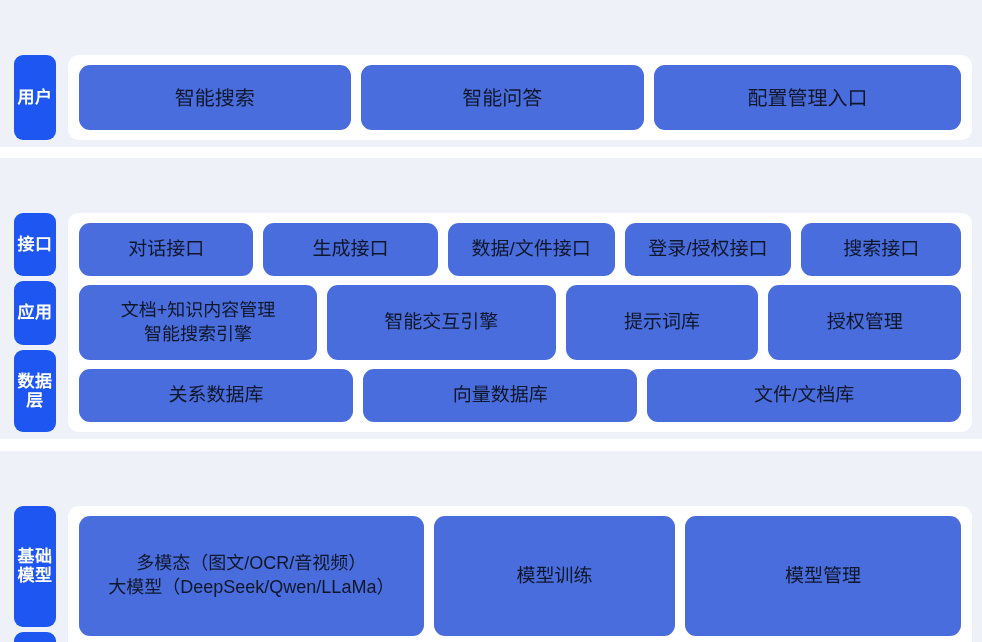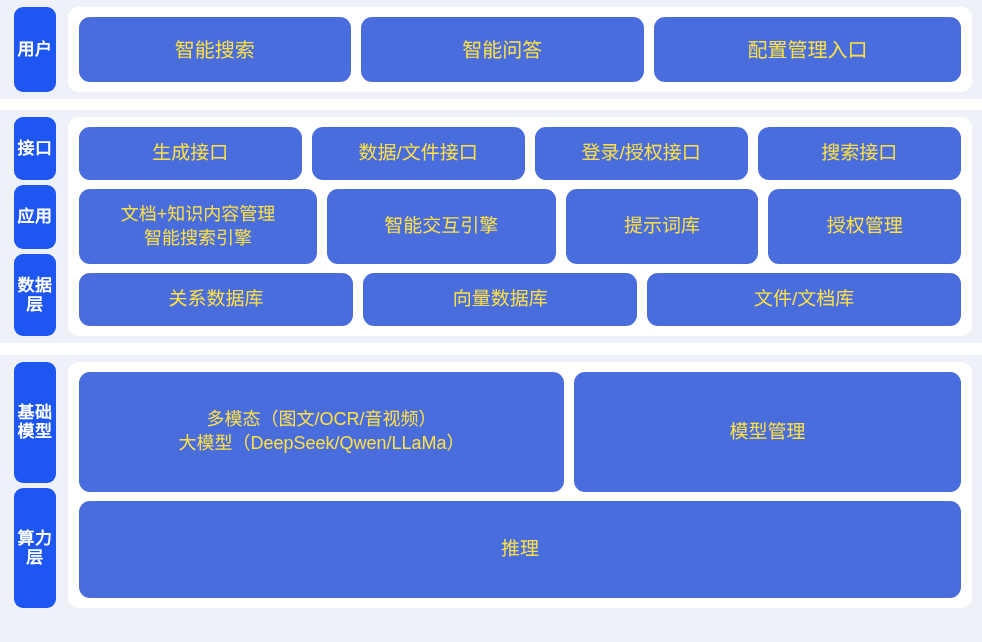--- a/index.html
+++ b/index.html
@@ -36,20 +36,21 @@
 
   
   .group {
     position: relative;
     display: flex;
     align-items: stretch;
     background: #eef2f8;
     padding: 7px 10px 7px 14px;
     box-sizing: border-box;
     flex: 0 0 auto;
+    margin-top: 48px;
   }
   .group-users  { height: 99px; }
   .group-mid    { height: 233px; }
   .group-base   { height: 260px; }
 
   
   .rail {
     flex: 0 0 46px;
     display: flex;
     flex-direction: column;
@@ -95,21 +96,21 @@
     align-items: stretch;
     gap: 10px;
     flex: 1 1 auto;
     min-height: 0;
   }
 
   
   .block {
     background: #4a6ddd;
     border-radius: 11px;
-    color: #fde047;
+    color: #0f172a;
     display: flex;
     align-items: center;
     justify-content: center;
     text-align: center;
     font-size: 19px;
     line-height: 1.3;
     padding: 4px 6px;
     box-sizing: border-box;
     white-space: pre-line;
     flex: 1 1 0;
@@ -150,20 +151,21 @@
 
   <section class="group group-mid">
     <div class="rail">
       <div class="rail-tab two-per-line">接口</div>
       <div class="rail-tab two-per-line">应用</div>
       <div class="rail-tab two-per-line">数据层</div>
     </div>
     <div class="panel">
 
       <div class="row">
+        <div class="block w-110">对话接口</div>
         <div class="block w-110">生成接口</div>
         <div class="block w-105">数据/文件接口</div>
         <div class="block w-105">登录/授权接口</div>
         <div class="block w-100">搜索接口</div>
       </div>
 
       <div class="row">
         <div class="block multi w-125">文档+知识内容管理
 智能搜索引擎</div>
         <div class="block w-120">智能交互引擎</div>
@@ -185,20 +187,21 @@
   <section class="group group-base">
     <div class="rail">
       <div class="rail-tab two-per-line">基础模型</div>
       <div class="rail-tab two-per-line">算力层</div>
     </div>
     <div class="panel">
 
       <div class="row">
         <div class="block multi w-145">多模态（图文/OCR/音视频）
 大模型（DeepSeek/Qwen/LLaMa）</div>
+        <div class="block w-100">模型训练</div>
         <div class="block w-115">模型管理</div>
       </div>
 
       <div class="row">
         <div class="block w-115">推理</div>
       </div>
 
     </div>
   </section>
 

